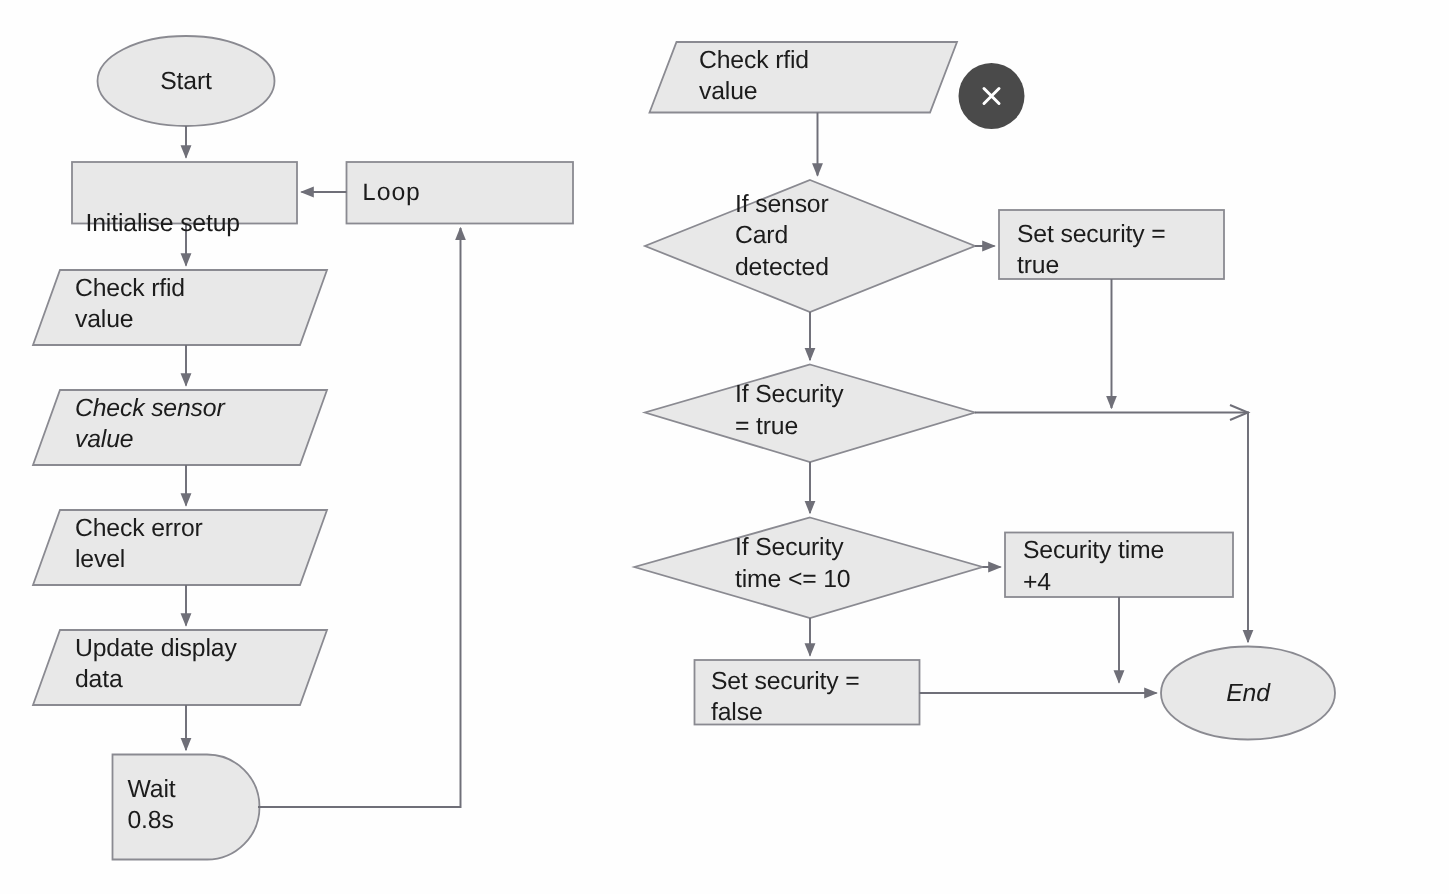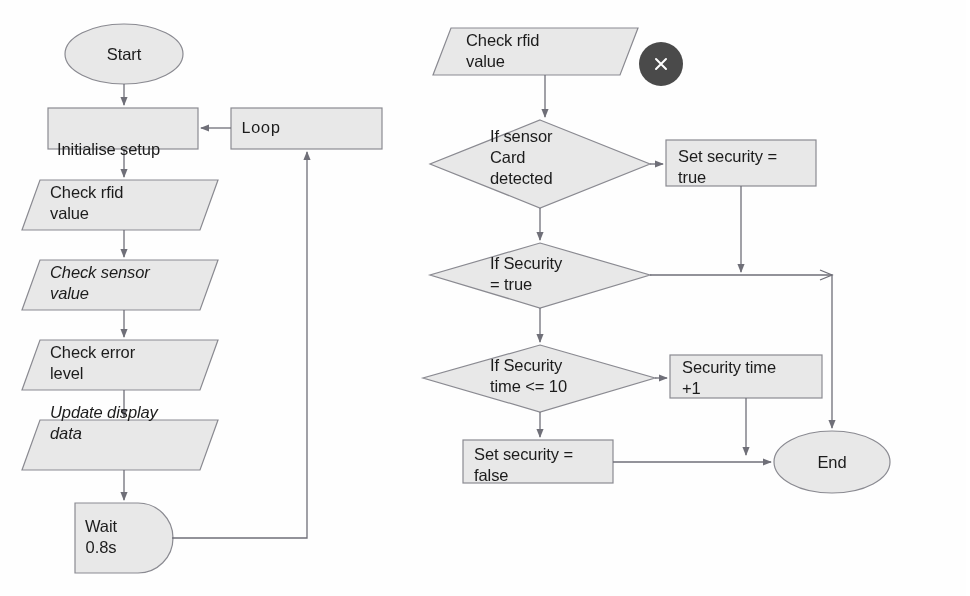--- a/index.html
+++ b/index.html
@@ -121,41 +121,41 @@
 
   <div class="node-label" style="left:65px; top:44px; width:118px; text-align:center;">Start</div>
   <div class="node-label" style="left:57px; top:118px;margin-top:21px;">Initialise setup</div>
   <div class="node-label" style="left:241px; top:118px;font-family:Liberation Mono, monospace;">Loop</div>
   <div class="node-label" style="left:50px; top:182px;">Check rfid
 value</div>
   <div class="node-label" style="left:50px; top:262px;font-style:italic;">Check sensor
 value</div>
   <div class="node-label" style="left:50px; top:342px;">Check error
 level</div>
-  <div class="node-label" style="left:50px; top:402px;font-style:italic;">Update display
+  <div class="node-label" style="left:50px; top:422px;">Update display
 data</div>
-  <div class="node-label" style="left:85px; top:516px;text-align:center;">Wait
+  <div class="node-label" style="left:85px; top:516px;">Wait
 0.8s</div>
 
   <div class="node-label" style="left:466px; top:30px;">Check rfid
 value</div>
   <div class="node-label" style="left:490px; top:126px;">If sensor
 Card
 detected</div>
   <div class="node-label" style="left:678px; top:146px;">Set security =
 true</div>
   <div class="node-label" style="left:490px; top:253px;">If Security
 = true</div>
   <div class="node-label" style="left:490px; top:355px;">If Security
 time &lt;= 10</div>
   <div class="node-label" style="left:682px; top:357px;">Security time
-+1</div>
++4</div>
   <div class="node-label" style="left:474px; top:444px;">Set security =
 false</div>
-  <div class="node-label" style="left:774px; top:452px; width:116px; text-align:center;">End</div>
+  <div class="node-label" style="left:774px; top:452px; width:116px; text-align:center;font-style:italic;">End</div>
 
   <div class="close-btn">
     <svg width="18" height="18" viewBox="0 0 18 18">
       <path d="M4 4 L14 14 M14 4 L4 14" stroke="#ffffff" stroke-width="2" stroke-linecap="round"></path>
     </svg>
   </div>
 
 </div>
 
 </body></html>

